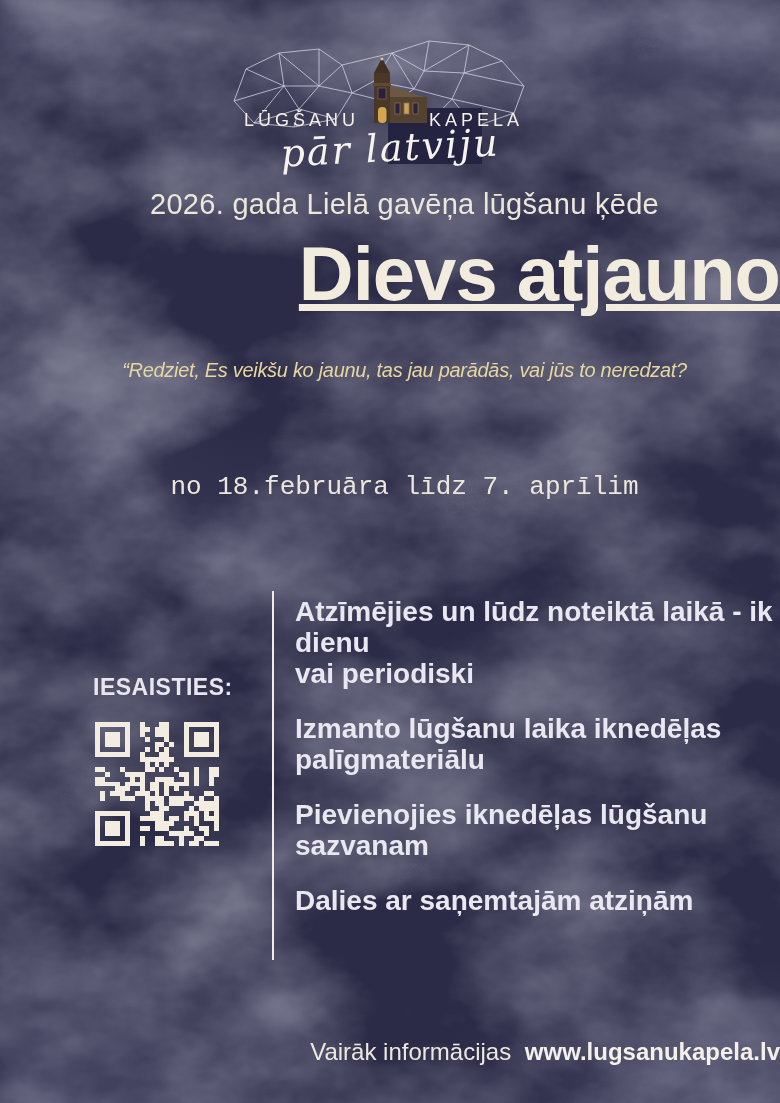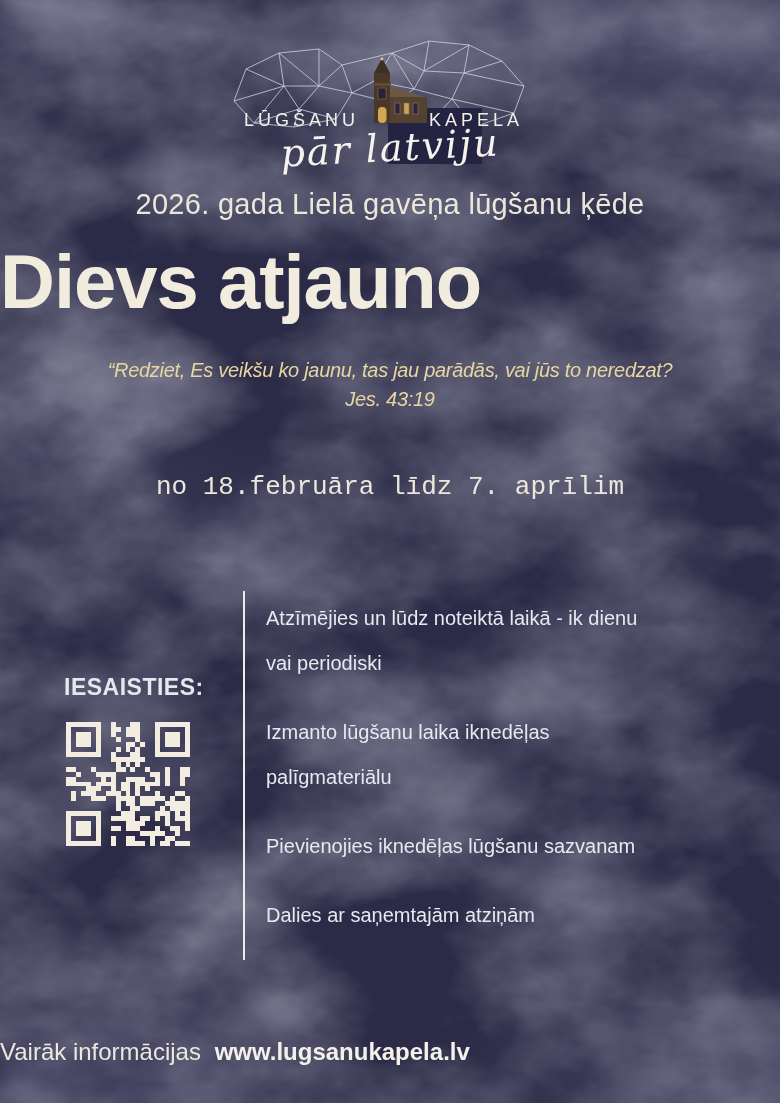--- a/index.html
+++ b/index.html
@@ -11,53 +11,53 @@
       radial-gradient(ellipse 260px 120px at 60% 0%,  rgba(130,132,165,.22), transparent 70%),
       radial-gradient(ellipse 230px 110px at 6% 3%,   rgba(130,132,165,.18), transparent 70%),
       radial-gradient(ellipse 340px 150px at 0% 40%,  rgba(120,122,155,.16), transparent 70%),
       radial-gradient(ellipse 280px 130px at 100% 28%,rgba(120,122,155,.14), transparent 70%),
       radial-gradient(ellipse 300px 130px at 30% 47%, rgba(120,122,155,.12), transparent 70%),
       radial-gradient(ellipse 420px 190px at 10% 98%, rgba(135,137,170,.26), transparent 70%),
       radial-gradient(ellipse 420px 190px at 92% 99%, rgba(135,137,170,.22), transparent 70%),
       #2c2b47;
   }
   .cloud-noise{position:absolute; left:0; top:0; z-index:0; pointer-events:none;}
-  .layer{position:absolute; z-index:2;}
+  .layer{position:absolute; z-index:2;margin-left:29px;}
 
   
   .logo-wrap{position:absolute; left:220px; top:24px; width:340px; height:158px; z-index:2;}
   .logo-mesh{position:absolute; left:4px; top:6px;}
   .logo-band{position:absolute; left:168px; top:84px; width:94px; height:56px; background:#242342;}
   .church{position:absolute; left:150px; top:33px;}
   .logo-word{position:absolute; top:86px; font-size:18px; letter-spacing:4px;
              color:#f3efe7; font-weight:400; white-space:nowrap;}
   .logo-left{left:24px;}
   .logo-right{left:209px;text-align:right;}
   .logo-script{position:absolute; left:0; right:0; top:102px; text-align:center;
                font-family:"DejaVu Serif", serif; font-style:italic; font-size:38px;
                letter-spacing:2px; color:#f6f3ec; transform:rotate(-3deg);}
 
   
   .subtitle{left:0; right:0; top:188px; text-align:center; font-size:29px;
             color:#ece7db; letter-spacing:.3px;}
-  .title{left:0; right:0; top:242px; text-align:left; font-size:76px; line-height:1.05;
-         font-weight:bold; color:#f2ecdf; letter-spacing:-1px; margin:0;}
+  .title{left:0; right:0; top:234px; text-align:right; font-size:76px; line-height:1.05;
+         font-weight:bold; color:#f2ecdf; letter-spacing:-1px; margin:0;text-decoration:underline;}
   .quote{left:0; right:0; top:356px; text-align:center; font-style:italic; font-weight:normal;
          font-size:20px; line-height:29px; color:#e7d6a0; letter-spacing:-.3px;}
   .date{left:0; right:0; top:472px; text-align:center; font-size:26px; color:#ece7dc;font-family:Liberation Mono, monospace;}
 
   
   .engage-label{left:64px; top:674px; font-size:23px; letter-spacing:.5px; color:#e9e6ee;font-weight:bold;}
   .qr{left:66px; top:722px; width:124px; height:124px;}
   .separator{left:243px; top:591px; width:2px; height:369px; background:#efece3;}
-  .list{left:266px; top:596px; width:484px; font-size:20px; line-height:45px; color:#e9e7f0;}
+  .list{left:266px; top:596px; width:484px; font-size:28px; line-height:31px; color:#e9e7f0;font-weight:bold;}
   .list .item{margin-bottom:24px; white-space:pre-line;}
 
   
-  .footer{left:0; right:0; top:1038px; text-align:left; font-size:24px; color:#ece8df;}
+  .footer{left:0; right:0; top:1038px; text-align:right; font-size:24px; color:#ece8df;}
   .footer .url{font-weight:bold; margin-left:7px; color:#f4f1ea;}
 </style>
 </head>
 <body>
 
 <div class="poster">
 
   <svg class="cloud-noise" width="780" height="1103">
     <filter id="f-clouds" x="0" y="0" width="100%" height="100%">
       <feTurbulence type="fractalNoise" baseFrequency="0.006 0.009" numOctaves="5" seed="7"></feTurbulence>
@@ -100,21 +100,20 @@
     <span class="logo-word logo-left">LŪGŠANU</span>
     <span class="logo-word logo-right">KAPELA</span>
     <span class="logo-script">pār latviju</span>
   </header>
 
   <div class="layer subtitle">2026. gada Lielā gavēņa lūgšanu ķēde</div>
   <h1 class="layer title">Dievs atjauno</h1>
 
   <div class="layer quote">
     <div>“Redziet, Es veikšu ko jaunu, tas jau parādās, vai jūs to neredzat?</div>
-    <div>Jes. 43:19</div>
   </div>
 
   <div class="layer date">no 18.februāra līdz 7. aprīlim</div>
 
   <div class="layer engage-label">IESAISTIES:</div>
   <div class="layer qr"><svg width="124" height="124" viewBox="0 0 125 125" fill="#f2ede0" shape-rendering="crispEdges">
         <rect x="45" y="0" width="5" height="5"></rect>
         <rect x="65" y="0" width="5" height="5"></rect>
         <rect x="70" y="0" width="5" height="5"></rect>
         <rect x="45" y="5" width="5" height="5"></rect>

